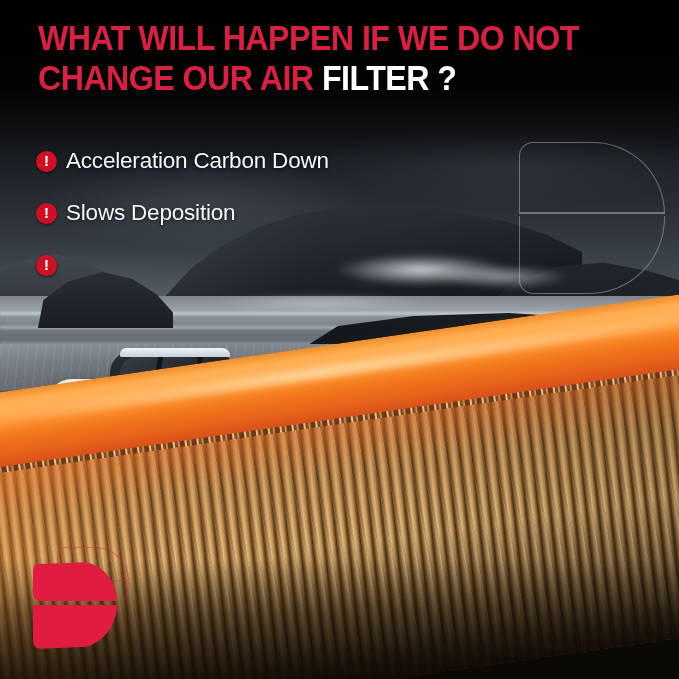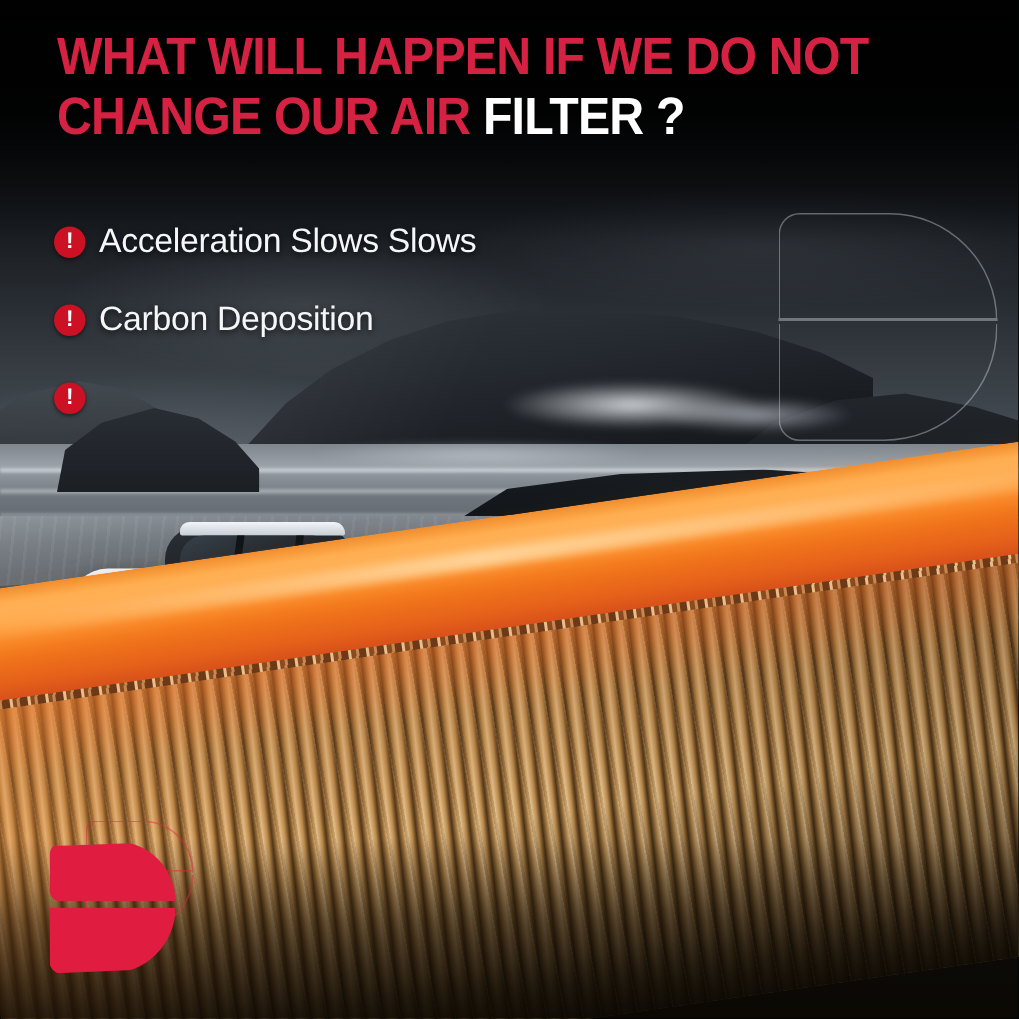--- a/index.html
+++ b/index.html
@@ -514,28 +514,28 @@
       <span class="hl-white">FILTER ?</span>
     </div>
   </div>
 
   <div class="bullets">
 
     <div class="bullet">
       <span class="bi">
         <span>!</span>
       </span>
-      <span class="btext">Acceleration Slows Slows</span>
+      <span class="btext">Acceleration Carbon Down</span>
     </div>
 
     <div class="bullet">
       <span class="bi">
         <span>!</span>
       </span>
-      <span class="btext">Carbon Deposition</span>
+      <span class="btext">Slows Deposition</span>
     </div>
 
     <div class="bullet">
       <span class="bi">
         <span>!</span>
       </span>
     </div>
 
   </div>
 

